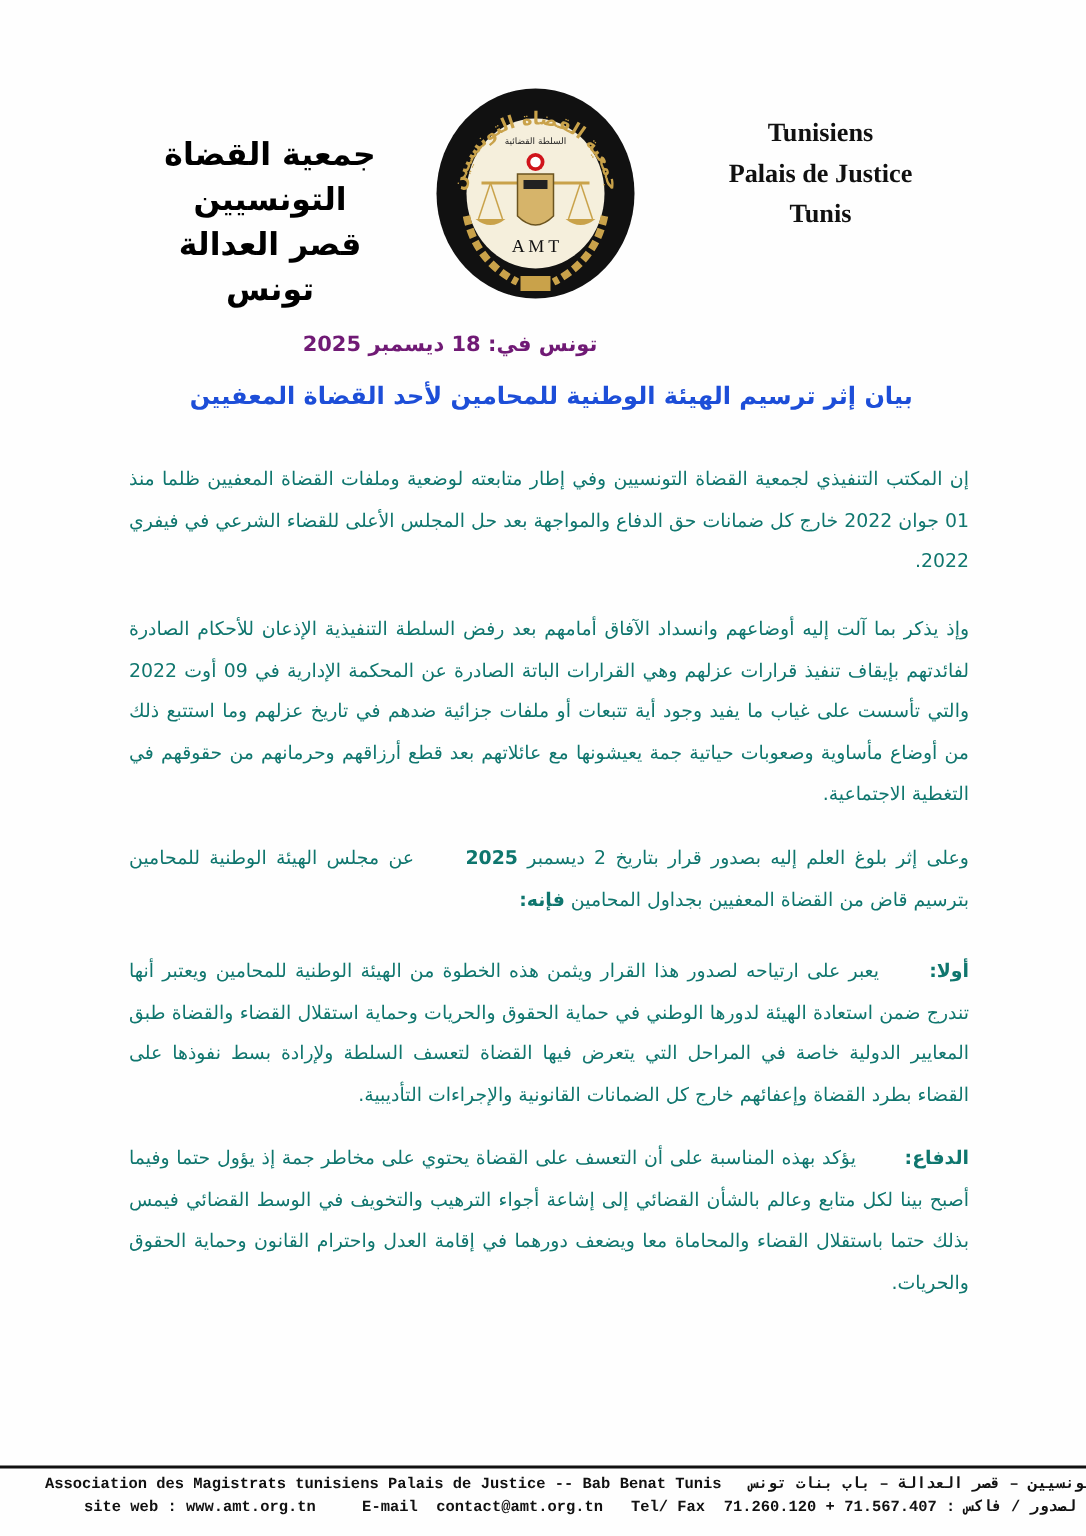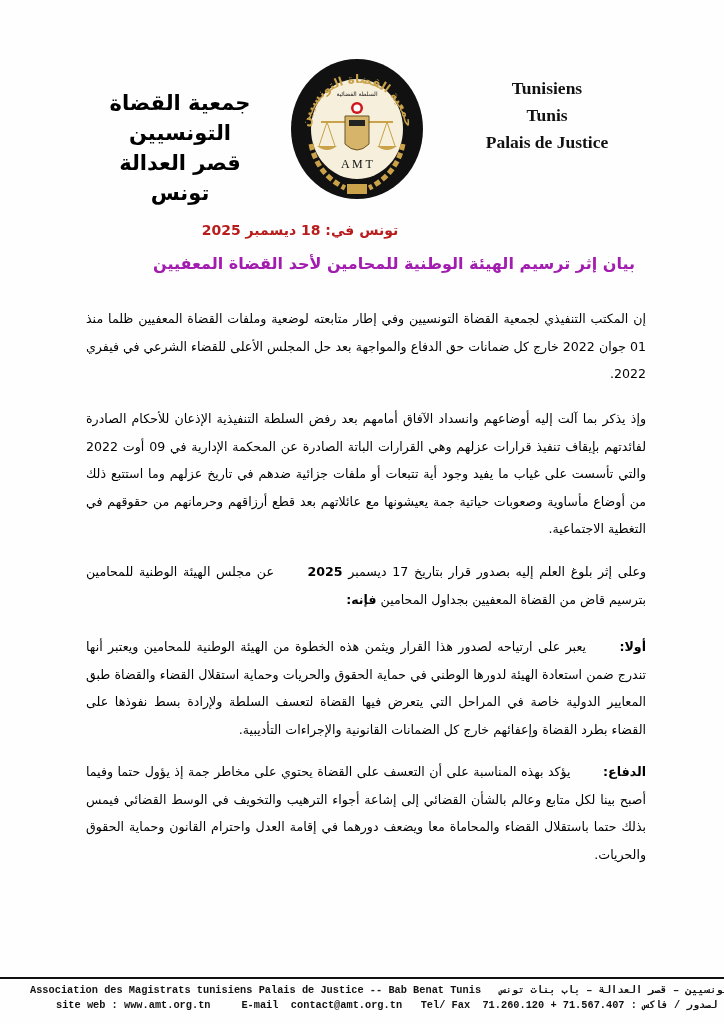--- a/index.html
+++ b/index.html
@@ -12,30 +12,30 @@
     font-family: "DejaVu Sans", sans-serif; font-weight: bold; font-size: 21px; line-height: 30px; color: #000;
   }
   .lh-french {
     position: absolute; left: 432px; top: 25px; width: 230px; text-align: center;
     font-family: "Liberation Serif", serif; font-weight: bold; font-size: 17.5px; line-height: 27px; color: #111;
   }
   .logo { position: absolute; left: 287px; top: 6px; width: 140px; height: 146px; }
 
   .date-line {
     position: absolute; left: 150px; top: 222px; width: 300px; direction: rtl; text-align: center;
-    font-size: 14px; font-weight: bold; color: #b91c1c;
+    font-size: 14px; font-weight: bold; color: #701a75;
   }
   .doc-title {
-    position: absolute; left: 100px; top: 254px; width: 535px; direction: rtl; 
-    font-size: 16px; font-weight: bold; color: #a21caf; white-space: nowrap;
+    position: absolute; left: 100px; top: 254px; width: 535px; direction: rtl; text-align: center;
+    font-size: 16px; font-weight: bold; color: #1d4ed8; white-space: nowrap;
   }
 
   .para {
     position: absolute; left: 86px; width: 560px; direction: rtl; text-align: justify;
-    text-align-last: right; font-size: 12.6px; line-height: 27.5px; color: #000000;
+    text-align-last: right; font-size: 12.6px; line-height: 27.5px; color: #0f766e;
   }
   .para b { font-weight: bold; margin-left: 28px; }
   .p1 { top: 305px; }
   .p2 { top: 405px; }
   .p3 { top: 558px; }
   .p4 { top: 633px; }
   .p5 { top: 758px; }
 
   .footer-rule { position: absolute; left: 0; top: 977px; width: 724px; height: 2px; background: #111; }
   .footer-line {
@@ -78,31 +78,31 @@
     <path d="M58 60 L82 60 L82 88 Q70 100 58 88 Z" fill="#d6b46a" stroke="#6b5420" stroke-width="1"></path>
     <rect x="62" y="64" width="16" height="6" fill="#222"></rect>
     <text x="70" y="112" text-anchor="middle" font-family="Liberation Serif, serif" font-size="12" fill="#111">A M T</text>
     <path d="M24 88 Q30 118 58 132" stroke="#c9a24a" stroke-width="5" fill="none" stroke-dasharray="6 3"></path>
     <path d="M116 88 Q110 118 82 132" stroke="#c9a24a" stroke-width="5" fill="none" stroke-dasharray="6 3"></path>
     <rect x="60" y="128" width="20" height="10" fill="#c9a24a"></rect>
   </svg>
 
   <div class="lh-french">
     <div>Tunisiens</div>
+    <div>Palais de Justice</div>
     <div>Tunis</div>
-    <div>Palais de Justice</div>
   </div>
 </header>
 
 <div class="date-line">تونس في: 18 ديسمبر 2025</div>
 <h1 class="doc-title">بيان إثر ترسيم الهيئة الوطنية للمحامين لأحد القضاة المعفيين</h1>
 
 <p class="para p1">إن المكتب التنفيذي لجمعية القضاة التونسيين وفي إطار متابعته لوضعية وملفات القضاة المعفيين ظلما منذ 01 جوان 2022 خارج كل ضمانات حق الدفاع والمواجهة بعد حل المجلس الأعلى للقضاء الشرعي في فيفري 2022.</p>
 <p class="para p2">وإذ يذكر بما آلت إليه أوضاعهم وانسداد الآفاق أمامهم بعد رفض السلطة التنفيذية الإذعان للأحكام الصادرة لفائدتهم بإيقاف تنفيذ قرارات عزلهم وهي القرارات الباتة الصادرة عن المحكمة الإدارية في 09 أوت 2022 والتي تأسست على غياب ما يفيد وجود أية تتبعات أو ملفات جزائية ضدهم في تاريخ عزلهم وما استتبع ذلك من أوضاع مأساوية وصعوبات حياتية جمة يعيشونها مع عائلاتهم بعد قطع أرزاقهم وحرمانهم من حقوقهم في التغطية الاجتماعية.</p>
-<p class="para p3"><span>وعلى إثر بلوغ العلم إليه بصدور قرار بتاريخ 17 ديسمبر </span><b>2025</b><span> عن مجلس الهيئة الوطنية للمحامين بترسيم قاض من القضاة المعفيين بجداول المحامين </span><b>فإنه:</b></p>
+<p class="para p3"><span>وعلى إثر بلوغ العلم إليه بصدور قرار بتاريخ 2 ديسمبر </span><b>2025</b><span> عن مجلس الهيئة الوطنية للمحامين بترسيم قاض من القضاة المعفيين بجداول المحامين </span><b>فإنه:</b></p>
 <p class="para p4"><b>أولا:</b><span> يعبر على ارتياحه لصدور هذا القرار ويثمن هذه الخطوة من الهيئة الوطنية للمحامين ويعتبر أنها تندرج ضمن استعادة الهيئة لدورها الوطني في حماية الحقوق والحريات وحماية استقلال القضاء والقضاة طبق المعايير الدولية خاصة في المراحل التي يتعرض فيها القضاة لتعسف السلطة ولإرادة بسط نفوذها على القضاء بطرد القضاة وإعفائهم خارج كل الضمانات القانونية والإجراءات التأديبية.</span></p>
 <p class="para p5"><b>الدفاع:</b><span> يؤكد بهذه المناسبة على أن التعسف على القضاة يحتوي على مخاطر جمة إذ يؤول حتما وفيما أصبح بينا لكل متابع وعالم بالشأن القضائي إلى إشاعة أجواء الترهيب والتخويف في الوسط القضائي فيمس بذلك حتما باستقلال القضاء والمحاماة معا ويضعف دورهما في إقامة العدل واحترام القانون وحماية الحقوق والحريات.</span></p>
 
 <div class="footer-rule"></div>
 <footer>
   <div class="footer-line fl1">
     <span>Association des Magistrats tunisiens Palais de Justice -- Bab Benat Tunis</span>&nbsp;&nbsp;
     <span class="fl-ar">جمعية القضاة التونسيين – قصر العدالة – باب بنات تونس</span>
   </div>
   <div class="footer-line fl2">

